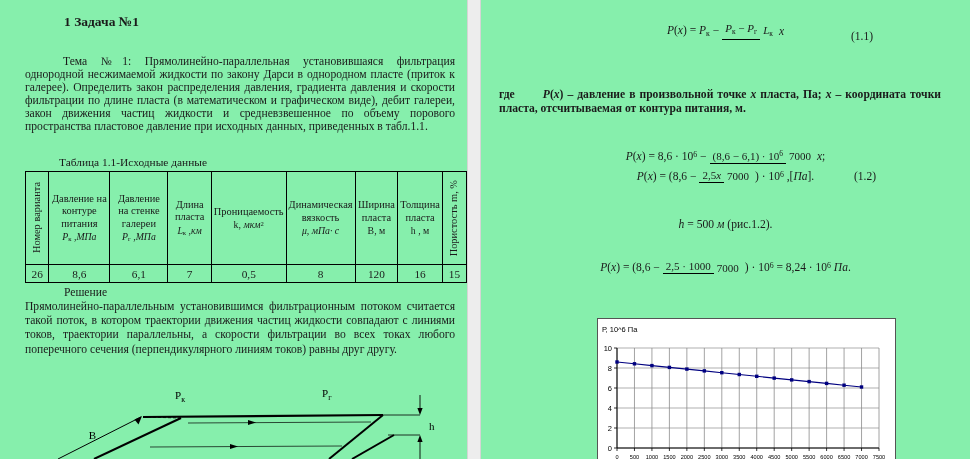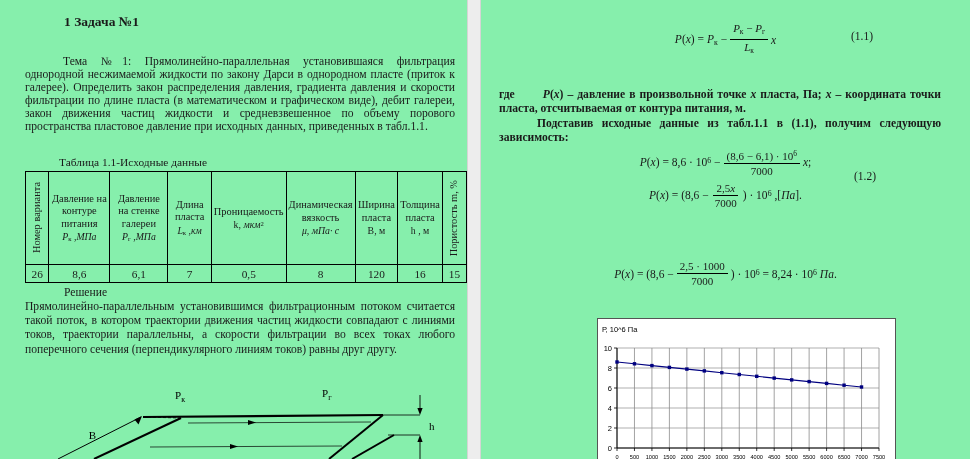--- a/index.html
+++ b/index.html
@@ -26,21 +26,21 @@
   sub{font-size:68%;vertical-align:-18%;}
   sup{font-size:68%;vertical-align:30%;}
   .sol-heading{position:absolute;left:64px;top:286px;font-size:11.6px;}
   .sol-text{position:absolute;left:25px;top:300px;width:430px;margin:0;font-size:11.6px;
     line-height:14.2px;text-align:justify;}
   .diagram{position:absolute;left:0;top:383px;}
 
   
   .rp-block{position:absolute;left:0;width:100%;}
   .formula{display:flex;align-items:center;justify-content:center;font-size:11.5px;}
-  .frac{display:inline-flex;flex-direction:column;align-items:center;margin:0 3px;}
+  .frac{display:inline-flex;align-items:center;margin:0 3px;}
   .frac .num{padding:0 3px 1px 3px;border-bottom:1px solid #000;text-align:center;font-size:11px;line-height:12px;}
   .frac .den{padding:1px 3px 0 3px;text-align:center;font-size:11px;line-height:12px;font-family:Liberation Serif, serif;}
   .eqnum{position:absolute;font-size:11.5px;}
   .rp-para{position:absolute;left:18px;width:442px;margin:0;font-size:11.6px;line-height:14.2px;text-align:justify;font-weight:bold;}
   .center-line{position:absolute;left:0;width:100%;margin:0;font-size:11.6px;text-align:center;}
   .chart-holder{position:absolute;left:116px;top:318px;width:299px;height:200px;}
 </style>
 </head>
 <body>
 
@@ -160,21 +160,20 @@
         <span class="frac">
           <span class="num"><i>P</i><sub>к</sub> − <i>P</i><sub>г</sub></span>
           <span class="den"><i>L</i><sub>к</sub></span>
         </span>
         <span><i>x</i></span>
       </div>
       <span class="eqnum" style="left:370px;top:8px;">(1.1)</span>
     </div>
 
     <p class="rp-para" style="top:88px;">где&nbsp;&nbsp;&nbsp;&nbsp;&nbsp;&nbsp;&nbsp;<i>P</i>(<i>x</i>) – давление в произвольной точке <i>x</i> пласта, Па; <i>x</i> – координата точки пласта, отсчитываемая от контура питания, м.</p>
-    <p class="rp-para" style="top:117px;text-indent:38px;">Подставив исходные данные из табл.1.1 в (1.1), получим следующую зависимость:</p>
 
     <div class="rp-block" style="top:148px;">
       <div class="formula" style="margin-bottom:5px;">
         <span><i>P</i>(<i>x</i>) = 8,6 · 10<sup>6</sup> −</span>
         <span class="frac">
           <span class="num">(8,6 − 6,1) · 10<sup>6</sup></span>
           <span class="den">7000</span>
         </span>
         <span><i>x</i>;</span>
       </div>
@@ -182,20 +181,21 @@
         <span><i>P</i>(<i>x</i>) = (8,6 −</span>
         <span class="frac">
           <span class="num">2,5<i>x</i></span>
           <span class="den">7000</span>
         </span>
         <span>) · 10<sup>6</sup> ,[<i>Па</i>].</span>
       </div>
       <span class="eqnum" style="left:373px;top:22px;">(1.2)</span>
     </div>
 
+    <p class="center-line" style="top:218px;"><i>h</i> = 500 <i>м</i> (рис.1.2).</p>
 
     <div class="rp-block" style="top:260px;">
       <div class="formula">
         <span><i>P</i>(<i>x</i>) = (8,6 −</span>
         <span class="frac">
           <span class="num">2,5 · 1000</span>
           <span class="den">7000</span>
         </span>
         <span>) · 10<sup>6</sup> = 8,24 · 10<sup>6</sup> <i>Па</i>.</span>
       </div>

